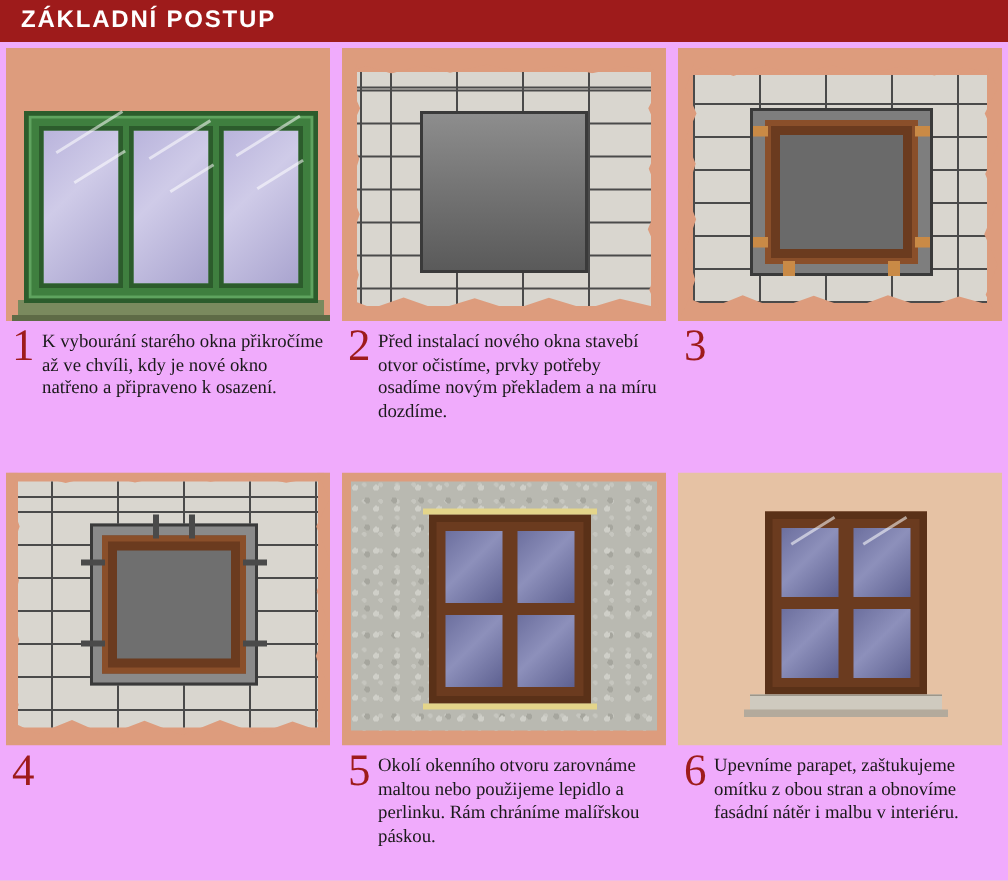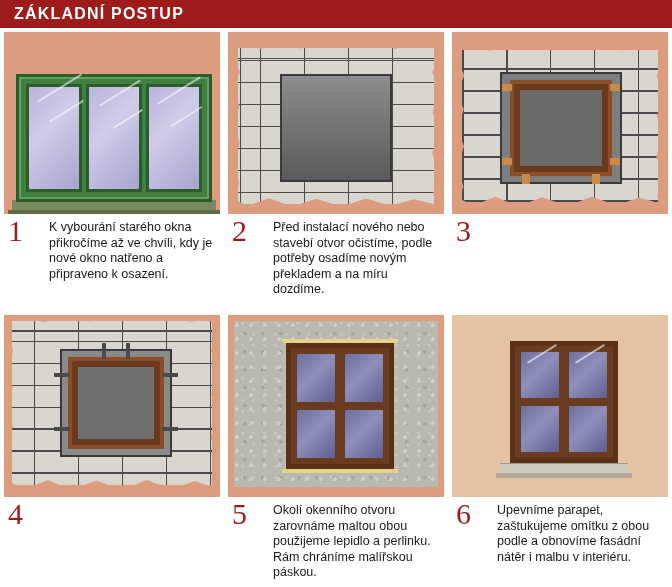--- a/index.html
+++ b/index.html
@@ -2,21 +2,21 @@
 <html><head>
 <meta charset="utf-8">
 <style>
   html,body{margin:0;padding:0;}
   body{
     width:672px;height:587px;
     background:#f0d9c0;
     font-family:"Liberation Sans",sans-serif;
     overflow:hidden;
   }
-  .page{position:relative;width:672px;height:587px;background:#ffffff;}
+  .page{position:relative;width:672px;height:587px;background:#f0abfc;}
 
   
   .header{
     height:28px;
     background:#9e1b1b;
     display:flex;align-items:center;
     padding-left:14px;
     box-sizing:border-box;
   }
   .header-title{
@@ -55,22 +55,21 @@
     line-height:26px;
     font-weight:normal;
     font-family:"Liberation Serif",serif;
     margin-right:5px;
     margin-top:-2px;
   }
   .ctext{
     font-size:12.5px;
     line-height:15.5px;
     color:#1a1a1a;
-    font-family:Liberation Sans, sans-serif;
-    margin-left:21px;
+    font-family:Liberation Serif, serif;
   }
 
   
   .bg-wall{position:absolute;inset:0;background:#dd9c7d;}
   .bg-plain{position:absolute;inset:0;background:#e6c2a4;}
 
   
   .brick{
     position:absolute;inset:0;
     background-color:#d9d6cf;
@@ -185,21 +184,21 @@
 
         <div class="jag" style="left:4px;top:10px;width:206px;height:10px;clip-path:polygon(0 60%,6% 20%,14% 70%,24% 15%,33% 65%,45% 10%,56% 62%,68% 18%,79% 68%,90% 22%,100% 60%,100% 0,0 0);"></div>
         <div class="jag" style="left:4px;top:160px;width:206px;height:18px;clip-path:polygon(0 40%,8% 75%,18% 35%,29% 80%,41% 38%,53% 82%,65% 36%,77% 78%,88% 40%,100% 72%,100% 100%,0 100%);"></div>
         <div class="jag" style="left:2px;top:10px;width:14px;height:168px;clip-path:polygon(60% 0,20% 8%,72% 18%,18% 28%,68% 38%,22% 50%,70% 60%,20% 72%,66% 84%,25% 96%,0 100%,0 0);"></div>
         <div class="jag" style="left:200px;top:10px;width:16px;height:168px;clip-path:polygon(30% 0,80% 8%,26% 18%,82% 30%,28% 42%,78% 54%,24% 66%,80% 78%,30% 90%,75% 100%,100% 100%,100% 0);"></div>
 
         <div class="hole" style="left:52px;top:42px;width:112px;height:108px;"></div>
       </div>
       <div class="caption">
         <span class="num">2</span>
-        <span class="ctext">Před instalací nového nebo stavebí otvor očistíme, podle potřeby osadíme novým překladem a na míru dozdíme.</span>
+        <span class="ctext">Před instalací nového okna stavebí otvor očistíme, prvky potřeby osadíme novým překladem a na míru dozdíme.</span>
       </div>
     </div>
 
     <div class="cell">
       <div class="illus">
         <div class="bg-wall"></div>
         <div class="brick" style="left:10px;top:18px;width:196px;height:152px;"></div>
         <div class="jag" style="left:4px;top:10px;width:206px;height:12px;clip-path:polygon(0 60%,7% 18%,16% 72%,26% 14%,36% 66%,48% 12%,59% 64%,70% 20%,81% 70%,91% 24%,100% 58%,100% 0,0 0);"></div>
         <div class="jag" style="left:4px;top:158px;width:206px;height:20px;clip-path:polygon(0 38%,9% 76%,19% 34%,30% 80%,42% 36%,54% 80%,66% 34%,78% 76%,89% 38%,100% 70%,100% 100%,0 100%);"></div>
         <div class="jag" style="left:2px;top:10px;width:14px;height:168px;clip-path:polygon(62% 0,22% 10%,74% 20%,20% 30%,70% 40%,24% 52%,72% 62%,22% 74%,68% 86%,26% 96%,0 100%,0 0);"></div>
@@ -260,21 +259,21 @@
           <div class="pane-blue" style="left:54px;top:6px;width:38px;height:48px;"></div>
           <div class="pane-blue" style="left:6px;top:62px;width:38px;height:48px;"></div>
           <div class="pane-blue" style="left:54px;top:62px;width:38px;height:48px;"></div>
         </div>
 
         <div style="position:absolute;left:54px;top:24px;width:116px;height:4px;background:#e4d58a;"></div>
         <div style="position:absolute;left:54px;top:154px;width:116px;height:4px;background:#e4d58a;"></div>
       </div>
       <div class="caption">
         <span class="num">5</span>
-        <span class="ctext">Okolí okenního otvoru zarovnáme maltou obou použijeme lepidlo a perlinku. Rám chráníme malířskou páskou.</span>
+        <span class="ctext">Okolí okenního otvoru zarovnáme maltou nebo použijeme lepidlo a perlinku. Rám chráníme malířskou páskou.</span>
       </div>
     </div>
 
     <div class="cell">
       <div class="illus">
         <div class="bg-plain"></div>
 
         <div class="frame-brown" style="left:58px;top:26px;width:108px;height:122px;border:5px solid #5a3118;">
           <div class="pane-blue" style="left:6px;top:6px;width:38px;height:46px;">
             <div class="glassline" style="left:6px;top:10px;width:34px;height:2px;"></div>
@@ -284,18 +283,18 @@
           </div>
           <div class="pane-blue" style="left:6px;top:60px;width:38px;height:46px;"></div>
           <div class="pane-blue" style="left:54px;top:60px;width:38px;height:46px;"></div>
         </div>
 
         <div class="sill-grey" style="left:48px;top:148px;width:128px;height:10px;"></div>
         <div style="position:absolute;left:44px;top:158px;width:136px;height:5px;background:#b3aa9c;"></div>
       </div>
       <div class="caption">
         <span class="num">6</span>
-        <span class="ctext">Upevníme parapet, zaštukujeme omítku z obou podle a obnovíme fasádní nátěr i malbu v interiéru.</span>
+        <span class="ctext">Upevníme parapet, zaštukujeme omítku z obou stran a obnovíme fasádní nátěr i malbu v interiéru.</span>
       </div>
     </div>
 
   </div>
 </div>
 
 </body></html>

